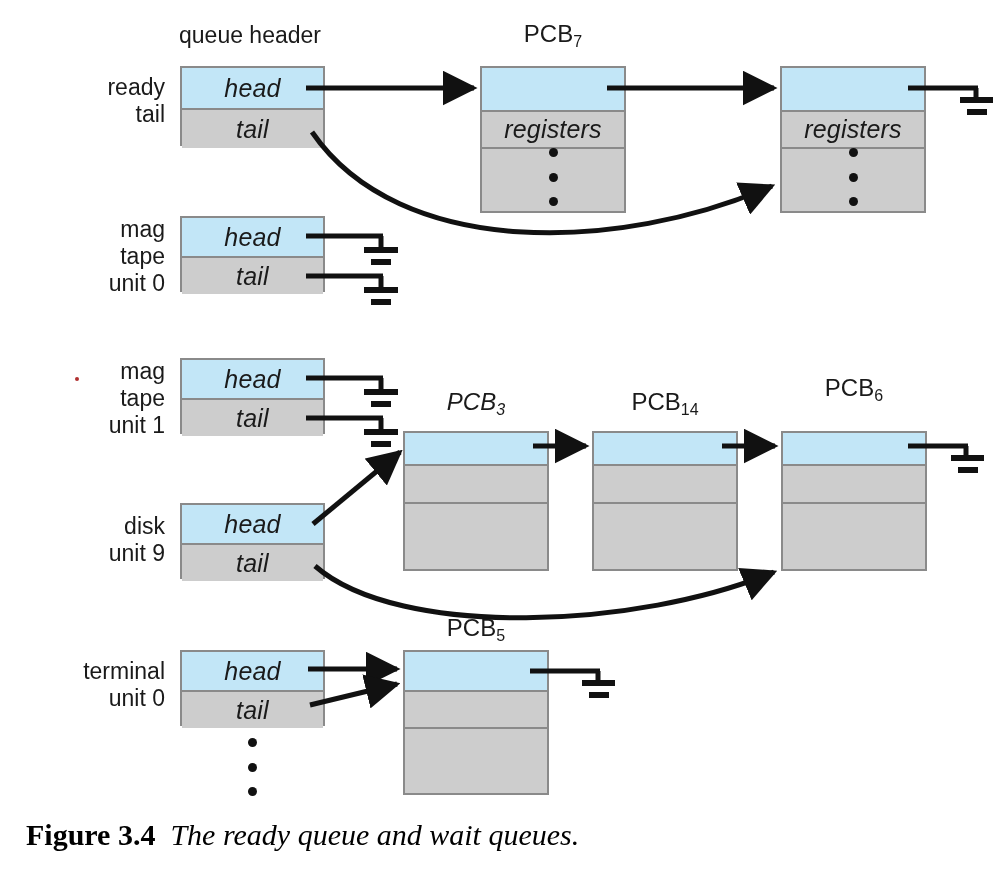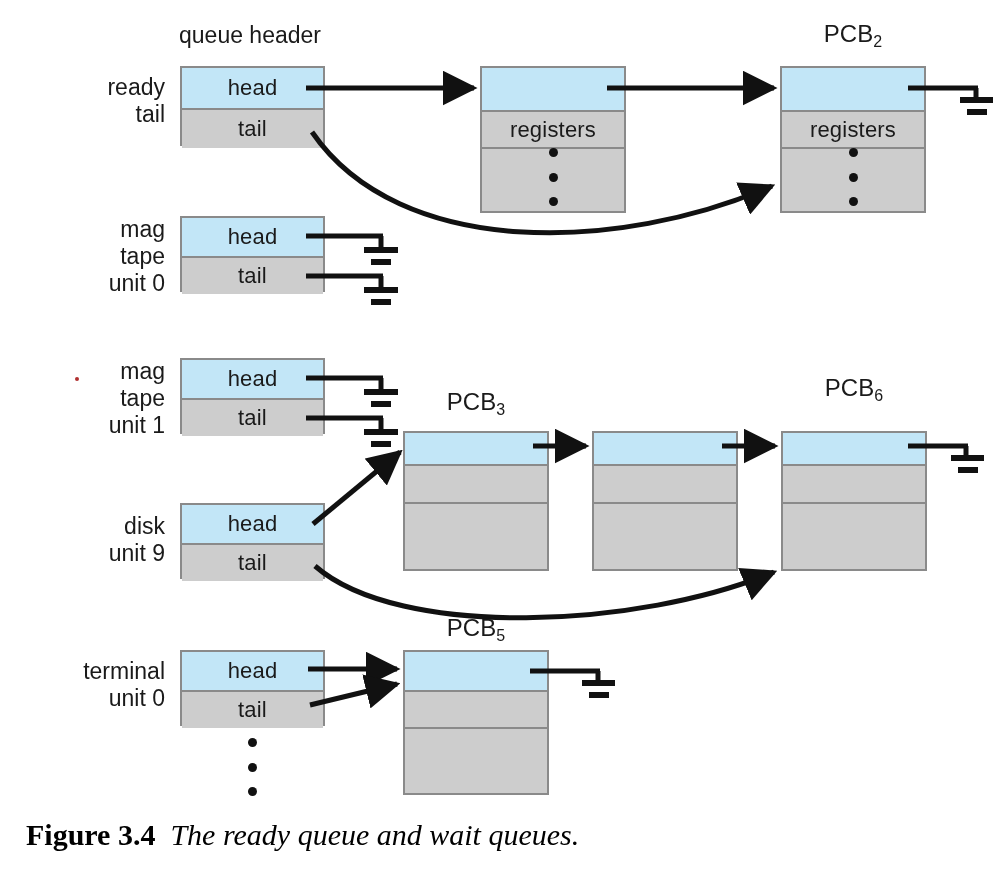--- a/index.html
+++ b/index.html
@@ -26,23 +26,24 @@
     background: #cccccc;
   }
   .cell {
     position: absolute;
     left: 0;
     right: 0;
     box-sizing: border-box;
     display: flex;
     align-items: center;
     justify-content: center;
-    font-size: 22px;
+    font-size: 25px;
     color: #1a1a1a;
     letter-spacing: .2px;
+    font-style: italic;
   }
   .cell.blue  { background: #c2e6f7; }
   .cell.gray  { background: #cdcdcd; }
   .cell.sep-t { border-top: 2px solid #8a8a8a; }
 
   
   .lbl {
     position: absolute;
     font-size: 23px;
     color: #1a1a1a;
@@ -111,22 +112,23 @@
     background: #b03030;
   }
 </style>
 </head>
 <body>
 
 <div id="page">
 
   <div class="lbl center" style="left:165px; top:22px; width:170px;">queue header</div>
 
-  <div class="pcblabel" style="left:780px; top:20px; width:146px;">PCB<sub>2</sub></div>
-  <div class="pcblabel" style="left:403px; top:388px; width:146px;">PCB<sub>3</sub></div>
+  <div class="pcblabel" style="left:480px; top:20px; width:146px;">PCB<sub>7</sub></div>
+  <div class="pcblabel" style="left:403px; top:388px; width:146px;font-style:italic;">PCB<sub>3</sub></div>
+  <div class="pcblabel" style="left:592px; top:388px; width:146px;">PCB<sub>14</sub></div>
   <div class="pcblabel" style="left:781px; top:374px; width:146px;">PCB<sub>6</sub></div>
   <div class="pcblabel" style="left:403px; top:614px; width:146px;">PCB<sub>5</sub></div>
 
   <div class="lbl right" style="left:40px; top:74px; width:125px;">ready
 tail</div>
   <div class="qbox" style="left:180px; top:66px; width:145px; height:80px;">
     <div class="cell blue" style="top:0; height:40px;">head</div>
     <div class="cell gray sep-t" style="top:40px; height:40px;">tail</div>
   </div>
 

